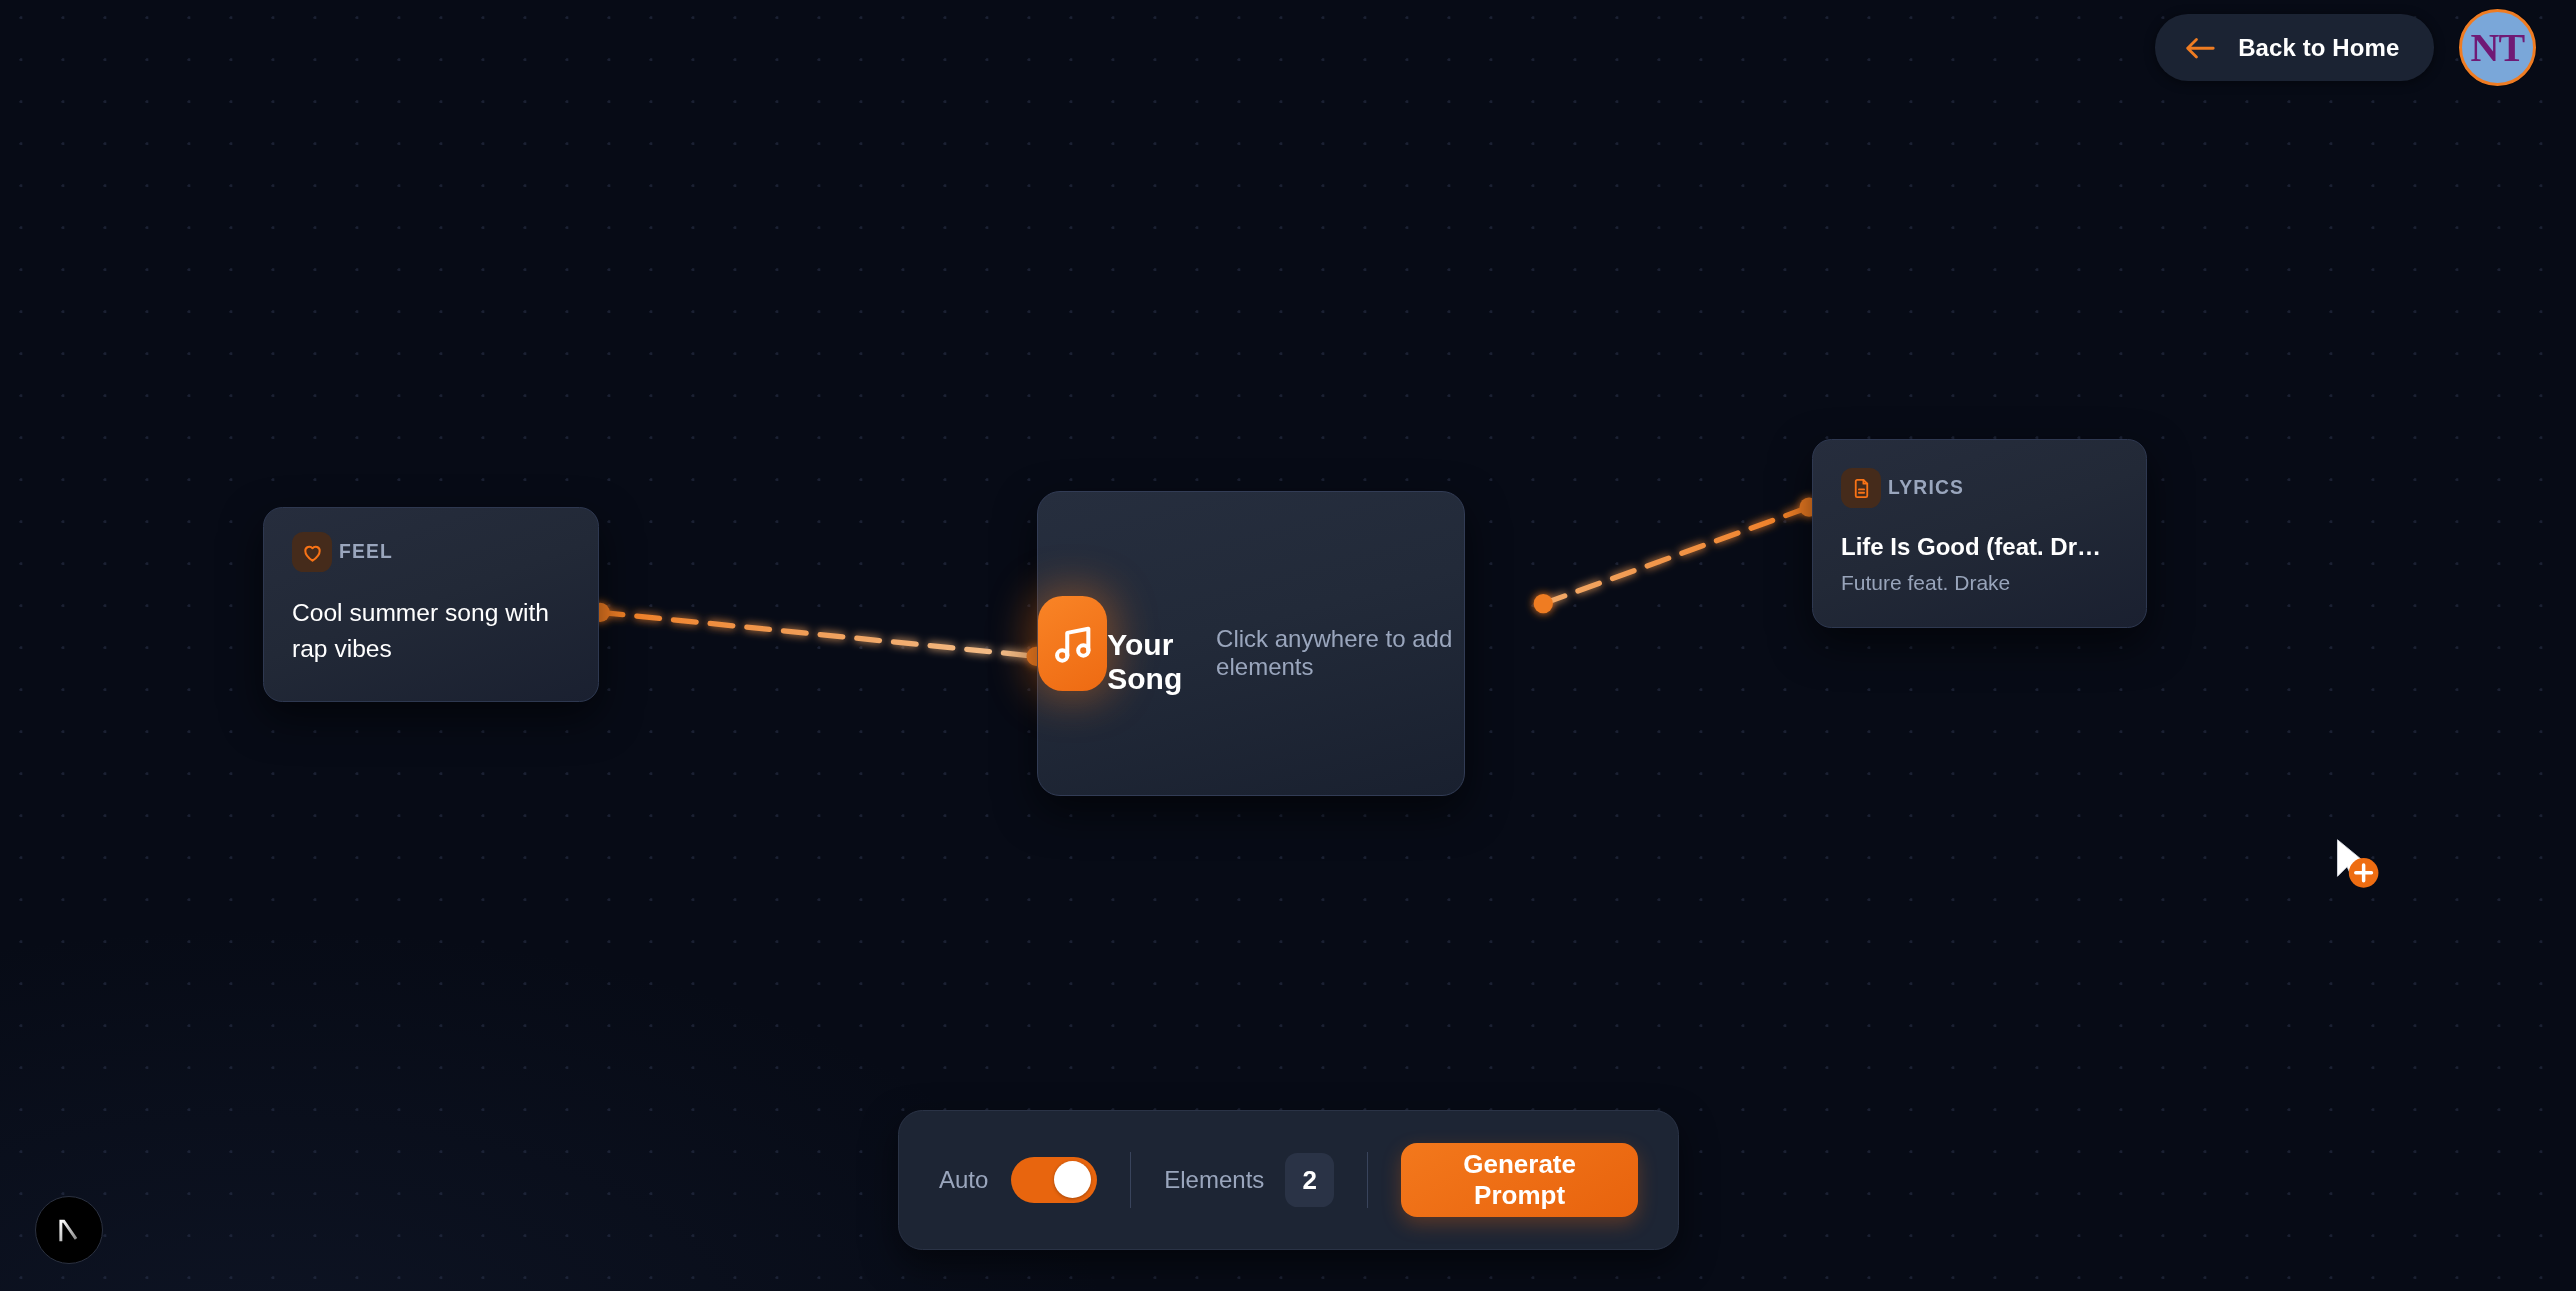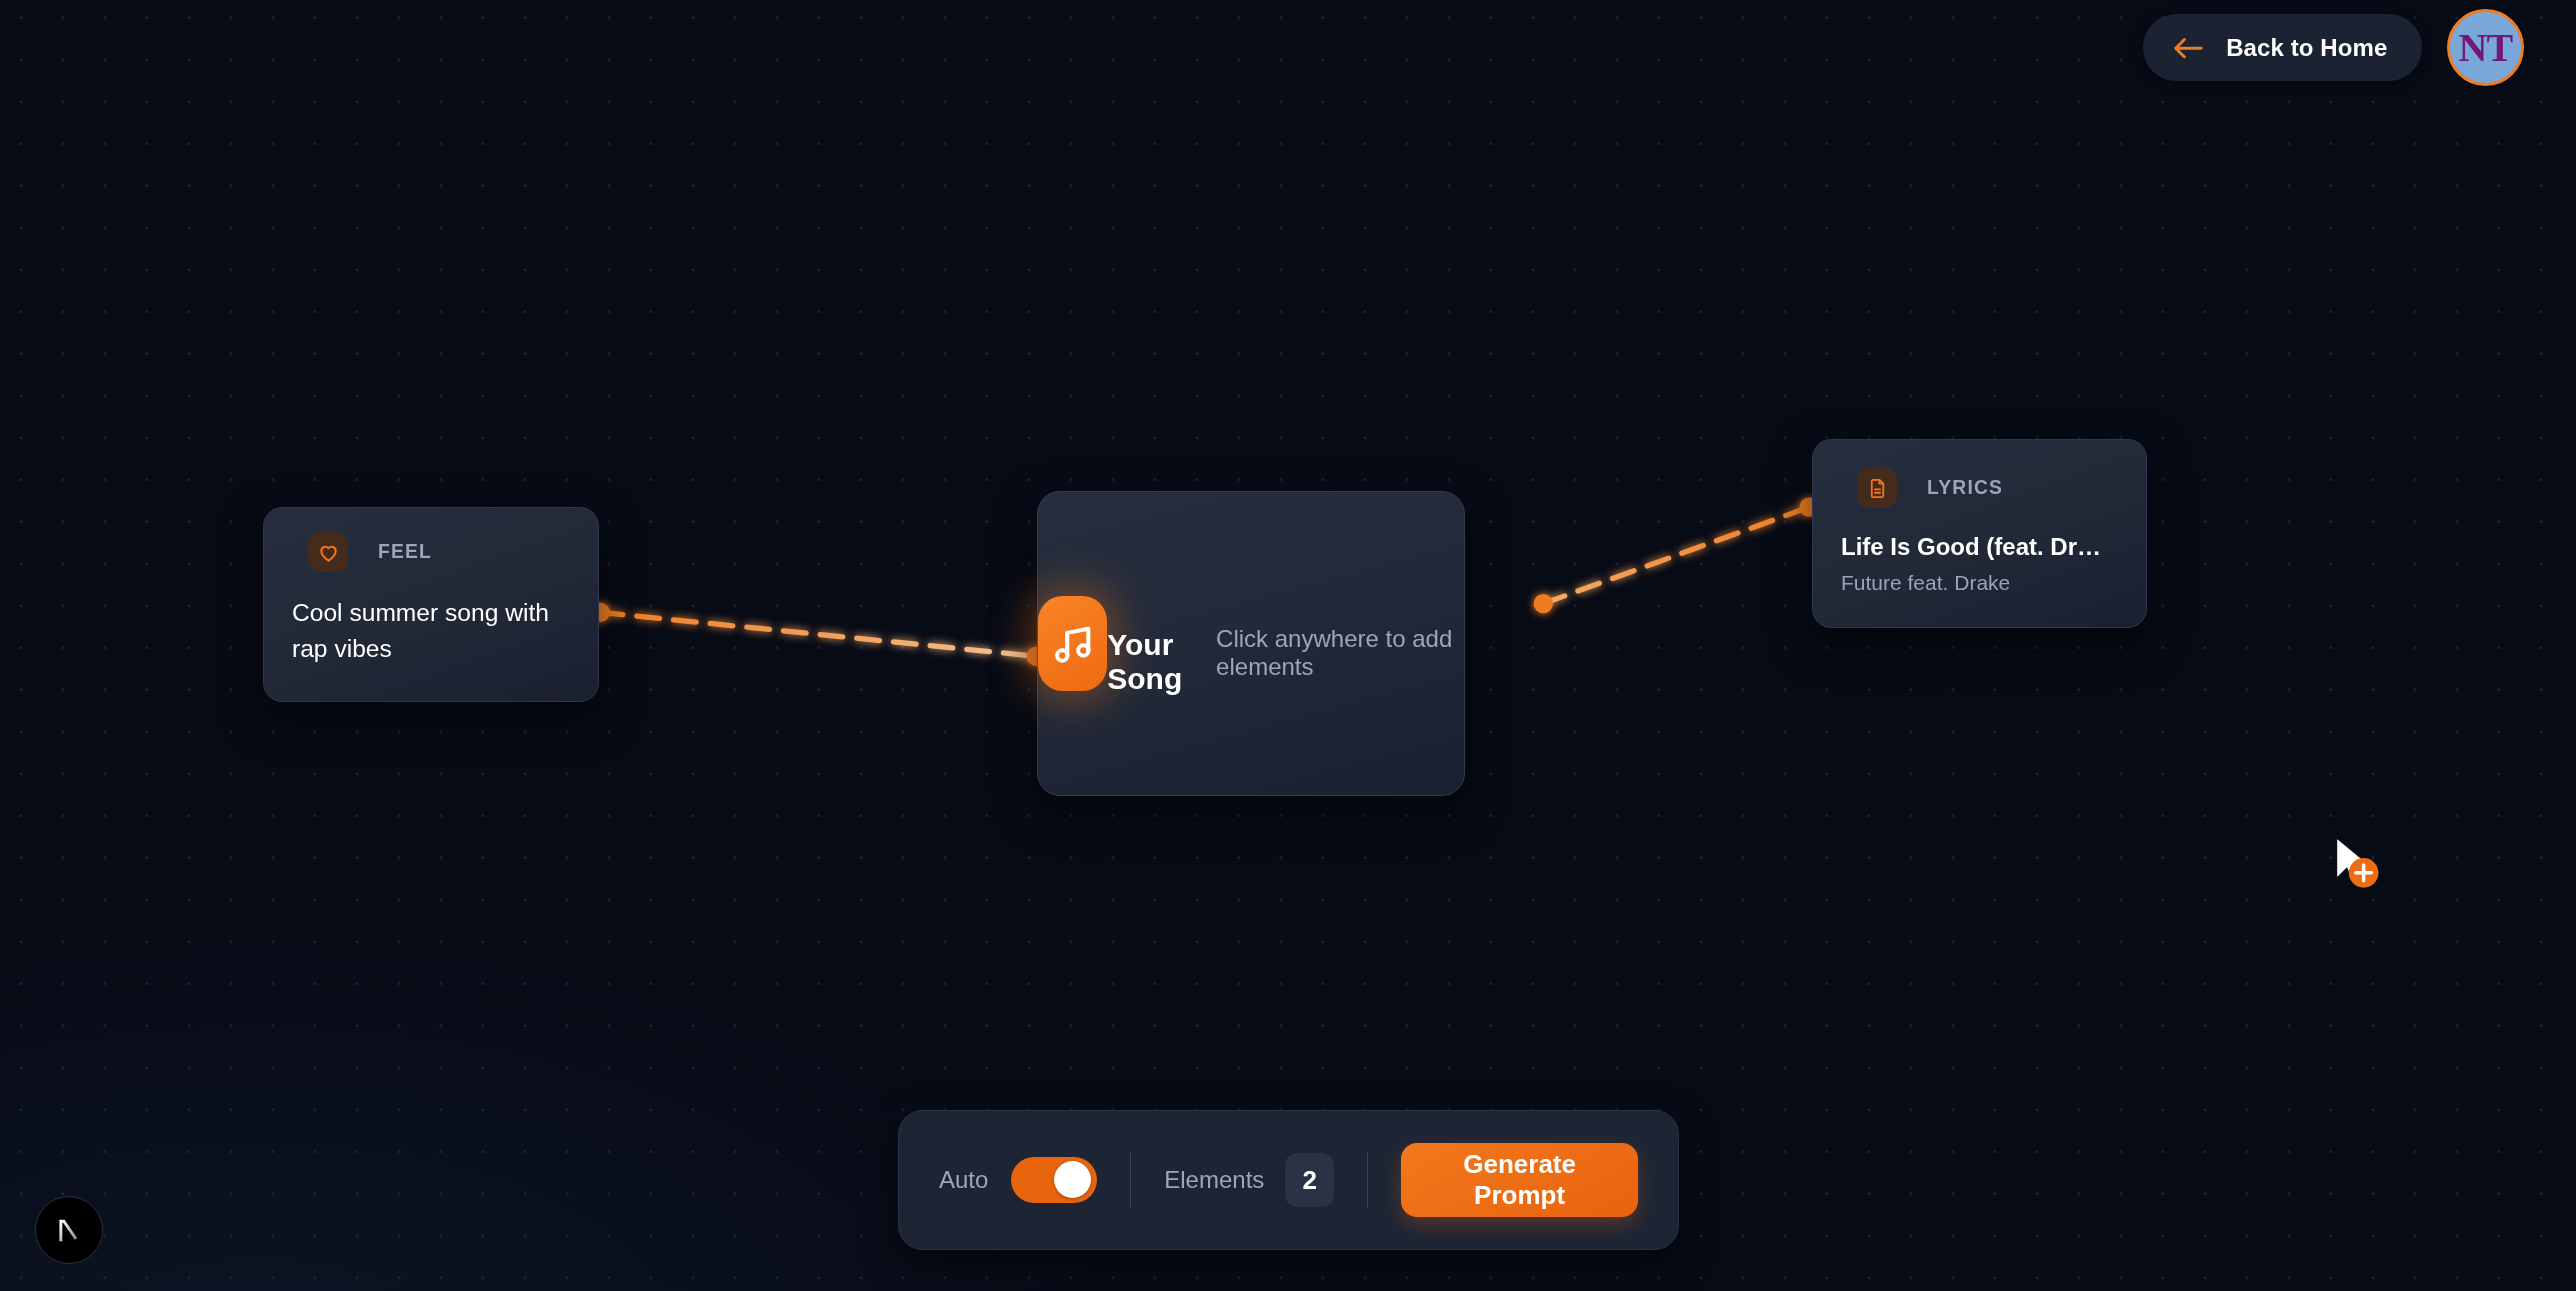--- a/index.html
+++ b/index.html
@@ -26,21 +26,21 @@
     content:"";
     position:absolute; inset:0;
     background:radial-gradient(ellipse 1228px 614px at 10% 105%, rgba(40,55,90,.20), transparent 70%);
     pointer-events:none;
   }
 
   
   .header{
     position:absolute; top:0; left:0; right:0; height:95px;
     display:flex; align-items:center; justify-content:flex-end;
-    gap:24.6px; padding-right:52px; z-index:40;
+    gap:24.6px; padding-right:40px; z-index:40;
   }
   .back-btn{
     display:flex; align-items:center; gap:23px;
     height:67px; padding:0 35px 0 30px;
     background:#1b2333; border:none; border-radius:33px;
     color:#ffffff; font-size:24px; font-weight:700;
     letter-spacing:0.1px; cursor:pointer;
     box-shadow:0 1.8px 10.5px rgba(0,0,0,.45);
   }
   .back-arrow{ width:30px; height:26px; display:block; }
@@ -59,21 +59,21 @@
 
   
   .card{
     position:absolute; z-index:20;
     border-radius:19.3px;
     background:linear-gradient(160deg,#262d3d 0%,#222937 48%,#1a2030 100%);
     border:0.9px solid #2e3850;
     box-shadow:0 16px 40px rgba(0,0,0,.55);
     cursor:pointer;
   }
-  .card-head{ display:flex; align-items:center; gap:30px;margin-left:16px; }
+  .card-head{ display:flex; align-items:center; gap:7px; }
   .chip{
     width:40px; height:40px; border-radius:11.4px;
     background:#452b1b;
     display:flex; align-items:center; justify-content:center;
     flex:0 0 auto;
   }
   .chip svg{ width:23px; height:23px; display:block; }
   .kicker{
     font-size:19.3px; font-weight:700; letter-spacing:1.2px;
     color:#9aa6bd; text-transform:uppercase;

